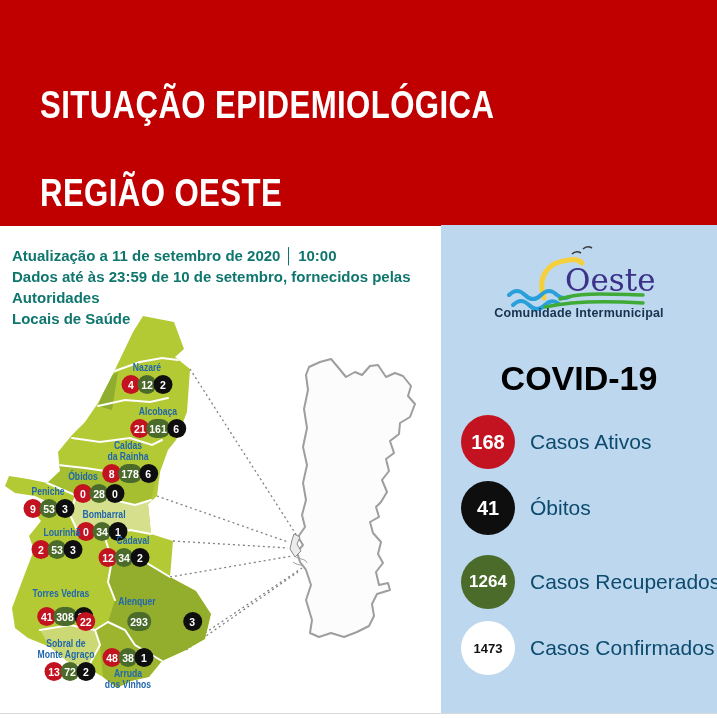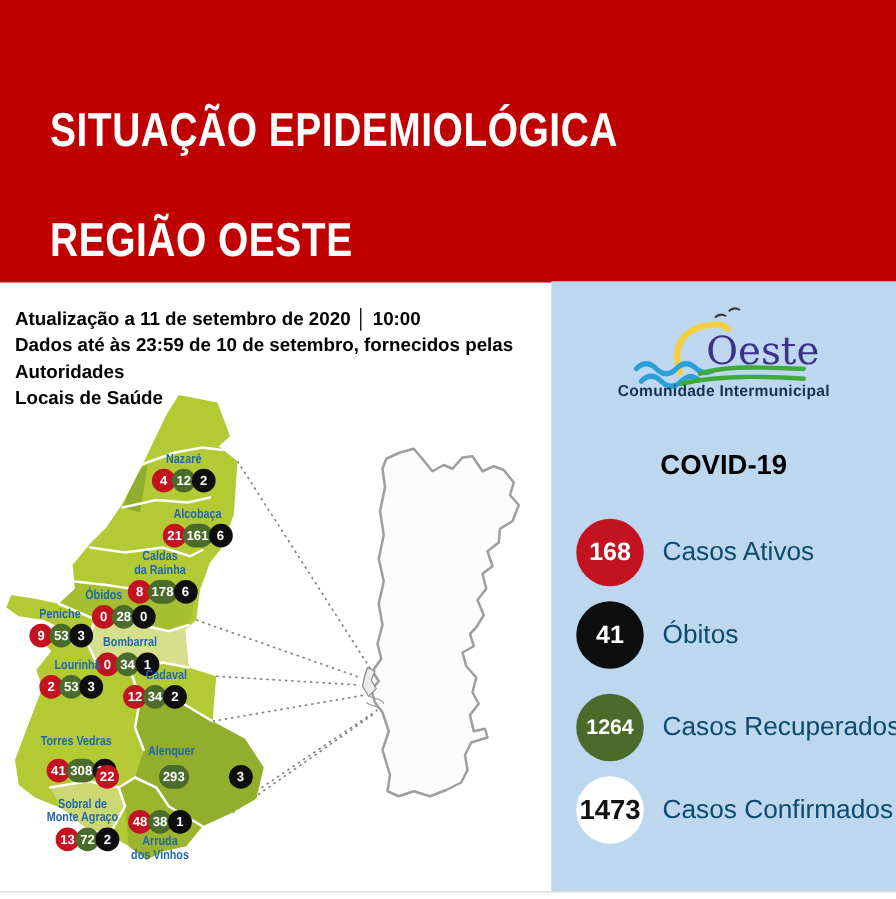--- a/index.html
+++ b/index.html
@@ -6,38 +6,38 @@
   body{width:717px;height:719px;position:relative;overflow:hidden;background:#ffffff;
        font-family:"Liberation Sans",sans-serif;}
   
   .banner{position:absolute;left:0;top:0;width:717px;height:226px;background:#c00000;}
   .banner-line{position:absolute;left:40px;color:#ffffff;font-weight:bold;font-size:38px;
        white-space:nowrap;transform:scaleX(0.82);transform-origin:left center;letter-spacing:0.5px;}
   .banner-line.l1{top:84px;}
   .banner-line.l2{top:172px;}
   
   .update{position:absolute;left:12px;top:245px;width:420px;font-size:15px;font-weight:600;
-       color:#000000;line-height:21px;}
+       color:#0f766e;line-height:21px;}
   
   .map-svg{position:absolute;left:0;top:225px;z-index:0;}
   .map-layer{position:absolute;left:0;top:0;width:443px;height:719px;z-index:2;}
   .mun-label{position:absolute;transform:translateX(-50%) scaleX(0.82);transform-origin:center top;
        font-weight:bold;font-size:10.5px;line-height:11px;color:#1f66ad;white-space:nowrap;text-align:center;}
   .badge-row{position:absolute;transform:translateX(-50%);display:flex;align-items:center;}
   .badge{position:relative;height:19px;min-width:19px;border-radius:10px;display:inline-flex;
        align-items:center;justify-content:center;box-sizing:border-box;padding:0 3px;
        font-weight:bold;font-size:10.5px;color:#ffffff;}
   .badge + .badge{margin-left:-3px;}
   .badge.active{background:#c41320;z-index:1;}
   .badge.recovered{background:#4a6b2a;z-index:2;}
   .badge.deaths{background:#0e0e0e;z-index:3;}
   
   .panel{position:absolute;left:441px;top:225px;width:332px;height:488px;background:#bdd7ee;}
   .covid-title{position:absolute;left:0;top:134px;width:276px;text-align:center;
-       font-weight:bold;font-size:22px;color:#000000;}
+       font-weight:bold;font-size:34px;color:#000000;}
   .stat-row{position:absolute;left:20px;display:flex;align-items:center;}
   .stat-circle{width:54px;height:54px;border-radius:50%;display:flex;align-items:center;
        justify-content:center;font-weight:bold;flex:0 0 auto;}
   .stat-label{margin-left:15px;font-size:21px;color:#0c4a6e;white-space:nowrap;}
   .logo-svg{position:absolute;left:0;top:10px;}
   .bottom-line{position:absolute;left:0;top:713px;width:717px;height:1px;background:#d9d9d9;}
 </style>
 </head>
 <body>
 
@@ -235,19 +235,19 @@
       </div>
       <div class="stat-row" style="top: 256px;">
         <div class="stat-circle" style="background: rgb(14, 14, 14); color: rgb(255, 255, 255); font-size: 20px;">41</div>
         <div class="stat-label">Óbitos</div>
       </div>
       <div class="stat-row" style="top: 330px;">
         <div class="stat-circle" style="background: rgb(74, 107, 42); color: rgb(255, 255, 255); font-size: 17px;">1264</div>
         <div class="stat-label">Casos Recuperados</div>
       </div>
       <div class="stat-row" style="top: 396px;">
-        <div class="stat-circle" style="background: rgb(255, 255, 255); color: rgb(17, 17, 17); font-size: 22px;">1473</div>
+        <div class="stat-circle" style="background: rgb(255, 255, 255); color: rgb(17, 17, 17); font-size: 13px;">1473</div>
         <div class="stat-label">Casos Confirmados</div>
       </div>
     </div>
 </div>
 
 <div class="bottom-line"></div>
 
 </body></html>

